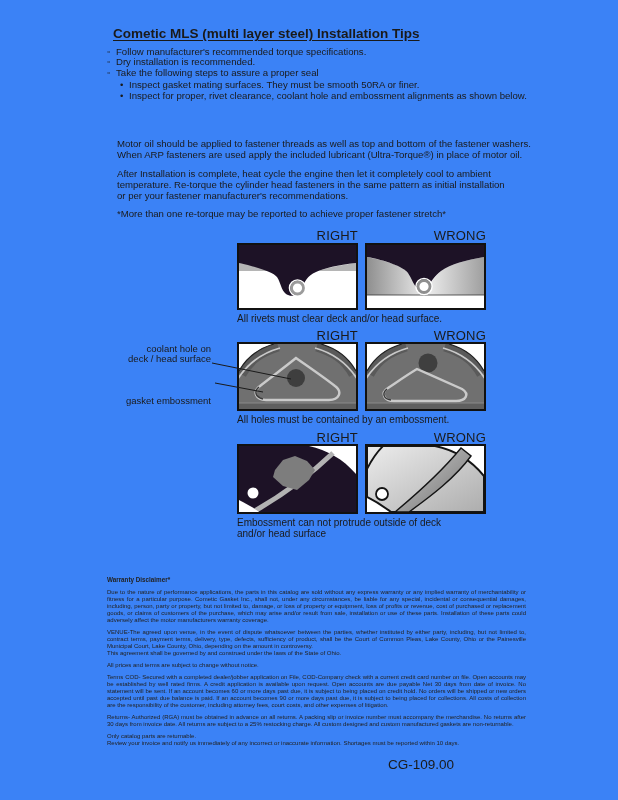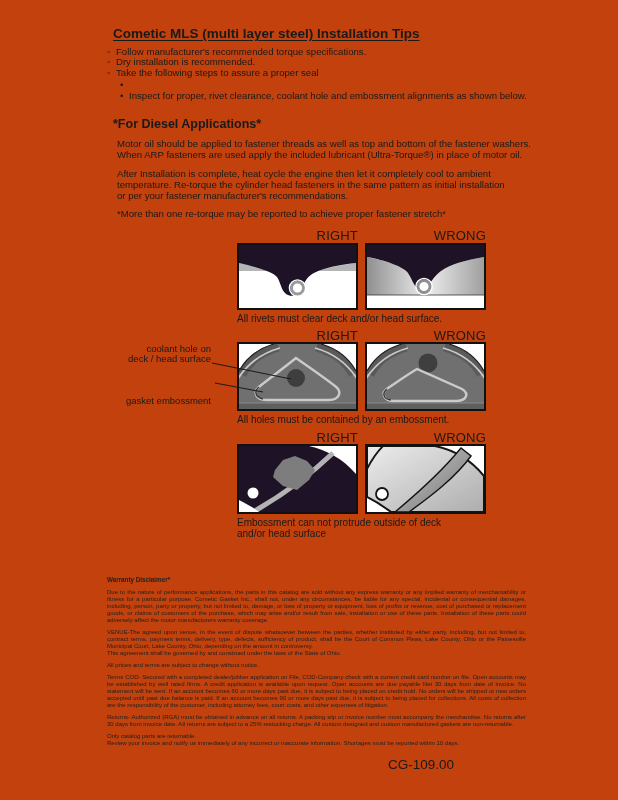--- a/index.html
+++ b/index.html
@@ -1,16 +1,16 @@
 <!DOCTYPE html>
 <html><head>
 <meta charset="utf-8">
 <style>
   html,body{margin:0;padding:0;background:#fff;}
-  .page{position:relative;width:618px;height:800px;background:#c2410c;overflow:hidden;
+  .page{position:relative;width:618px;height:800px;background:#3b82f6;overflow:hidden;
         font-family:"Liberation Sans", sans-serif;color:#1a1a1a;}
 
   .title{position:absolute;left:113px;top:26px;margin:0;font-size:13.5px;font-weight:bold;
          text-decoration:underline;text-underline-offset:2px;white-space:nowrap;}
 
   .bullets{position:absolute;left:107px;top:47px;font-size:9.6px;line-height:10.4px;}
   .b-row{display:flex;white-space:nowrap;}
   .b-row .mk{width:9px;flex:0 0 9px;}
   .b-row.sub{margin-left:13px;}
   .b-row.sub:first-of-type{margin-top:0;}
@@ -57,28 +57,28 @@
     <div class="b-row">
       <span class="mk">◦</span>
       <span>Dry installation is recommended.</span>
     </div>
     <div class="b-row">
       <span class="mk">◦</span>
       <span>Take the following steps to assure a proper seal</span>
     </div>
     <div class="b-row sub gap">
       <span class="mk">•</span>
+      <span>Inspect gasket mating surfaces.  They must be smooth 50RA or finer.</span>
     </div>
     <div class="b-row sub">
       <span class="mk">•</span>
       <span>Inspect for proper, rivet clearance, coolant hole and embossment alignments as shown below.</span>
     </div>
   </div>
 
-  <h2 class="diesel-heading">*For Diesel Applications*</h2>
   <p class="para p1">Motor oil should be applied to fastener threads as well as top and bottom of the fastener washers.
 When ARP fasteners are used apply the included lubricant (Ultra-Torque®) in place of motor oil.</p>
   <p class="para p2">After Installation is complete, heat cycle the engine then let it completely cool to ambient
 temperature. Re-torque the cylinder head fasteners in the same pattern as initial installation
 or per your fastener manufacturer's recommendations.</p>
   <p class="para note">*More than one re-torque may be reported to achieve proper fastener stretch*</p>
 
   <div class="dg-label colL" style="top:228px;">RIGHT</div>
   <div class="dg-label colR" style="top:228px;">WRONG</div>
 

